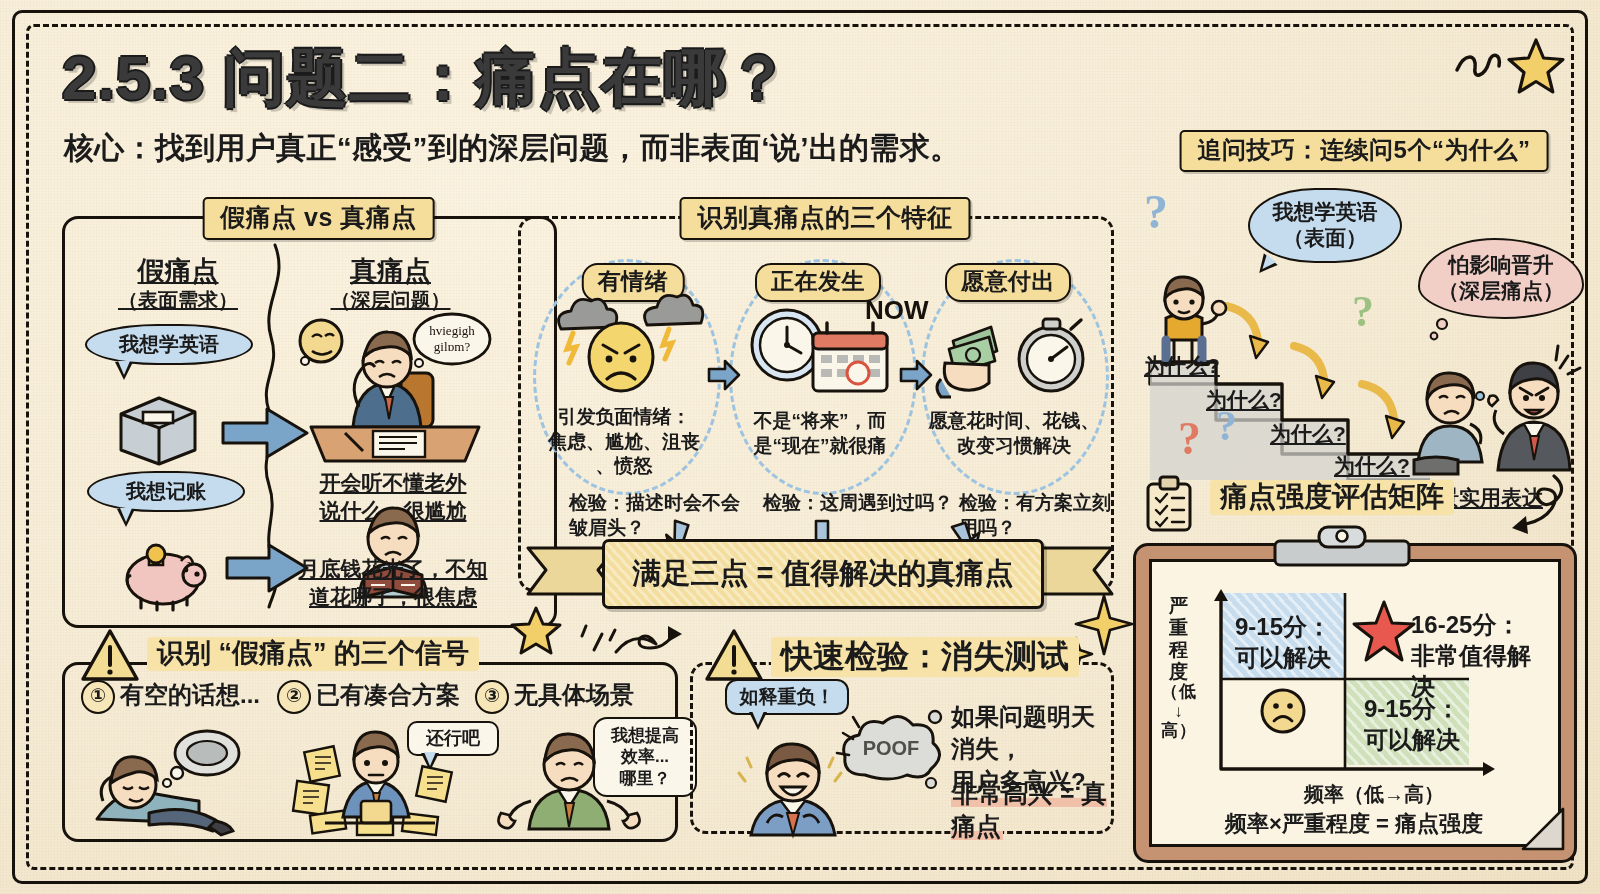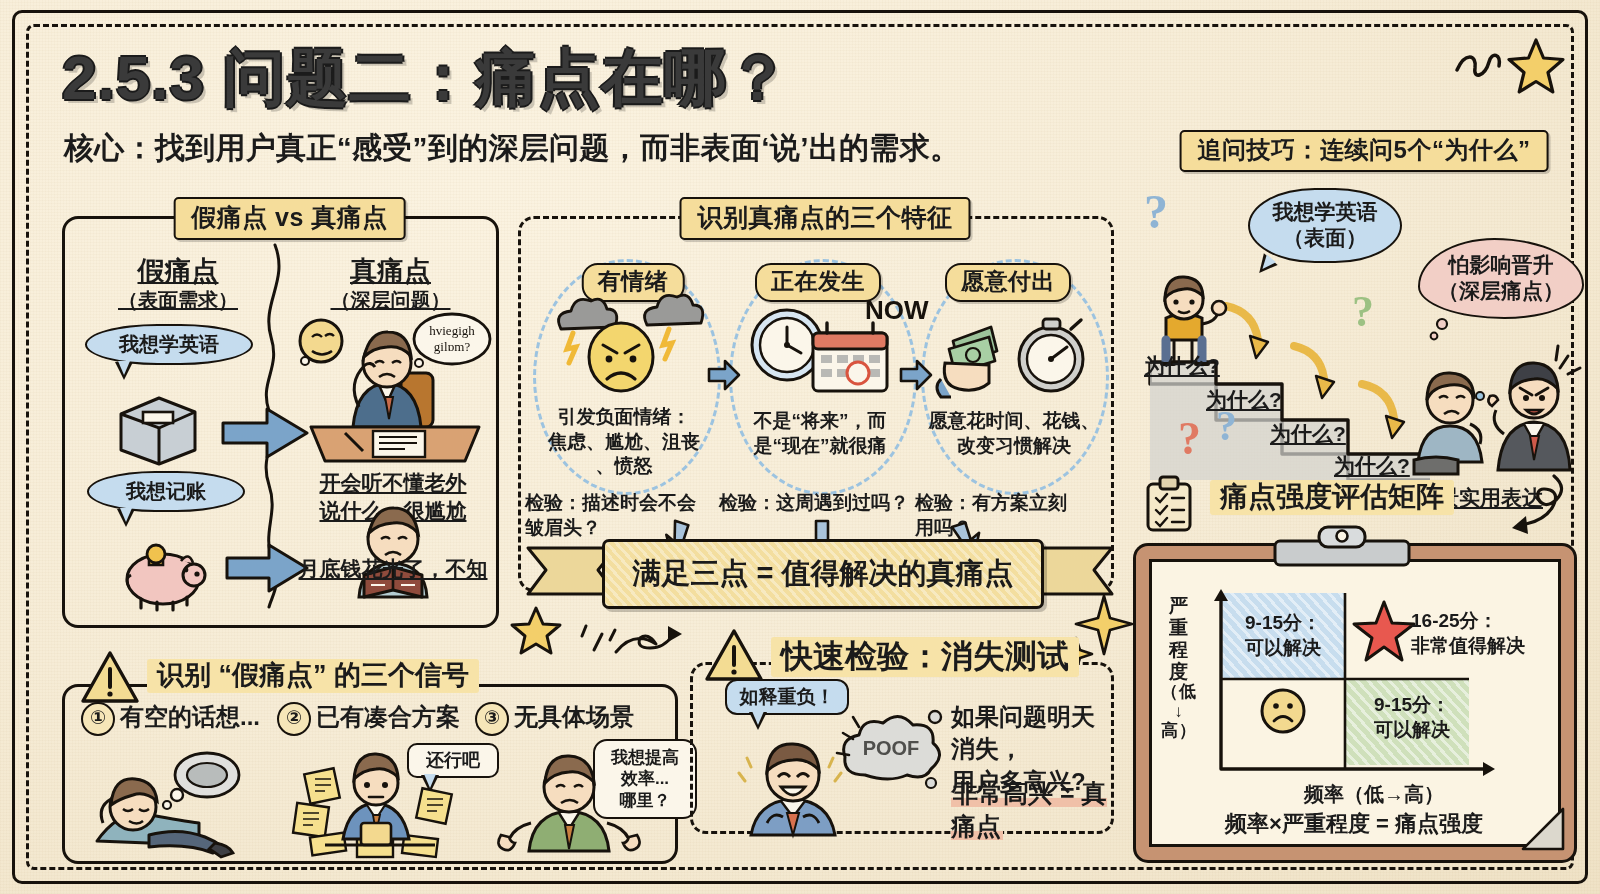--- a/index.html
+++ b/index.html
@@ -79,21 +79,21 @@
     border-top:14px solid #c5dcee;
   }
 
   .arrowR{position:absolute;}
   .sketchline{stroke:#17120c;fill:none;stroke-linecap:round;stroke-linejoin:round;}
 
   .oval{
     position:absolute;border:3px dashed #9cc3e0;border-radius:50%;
   }
   .caption{position:absolute;font-size:19px;font-weight:bold;text-align:center;line-height:1.3;}
-  .check{position:absolute;font-size:19px;font-weight:bold;line-height:1.3;}
+  .check{position:absolute;font-size:19px;font-weight:bold;line-height:1.3;margin-left:44px;}
 
   .ribbon{
     position:absolute;background:#f3de9f;border:3px solid #17120c;border-radius:7px;
     font-size:29px;font-weight:bold;text-align:center;padding:12px 20px;
     box-shadow:3px 3px 0 rgba(0,0,0,.2);
     background-image:repeating-linear-gradient(48deg, rgba(255,255,255,.35) 0 3px, rgba(0,0,0,0) 3px 7px);
   }
 
   .numcirc{
     display:inline-block;width:30px;height:30px;border:2.5px solid #17120c;
@@ -102,21 +102,21 @@
   }
 
   
   .clipboard{
     position:absolute;border:13px solid #c69372;border-radius:12px;
     background:#fbf4e3;box-shadow:inset 0 0 0 3px #17120c, 0 0 0 3px #17120c;
   }
   .quad{position:absolute;box-sizing:border-box;}
   .qblue{background:#c7ddee;background-image:repeating-linear-gradient(48deg, rgba(255,255,255,.5) 0 3px, rgba(0,0,0,0) 3px 8px);}
   .qgreen{background:#cfe0bb;background-image:repeating-linear-gradient(48deg, rgba(255,255,255,.5) 0 3px, rgba(0,0,0,0) 3px 8px);}
-  .qtext{position:absolute;font-size:19px;font-weight:bold;line-height:1.3;text-align:center;}
+  .qtext{position:absolute;font-size:24px;font-weight:bold;line-height:1.3;text-align:center;}
   .underline-hl{
     background:linear-gradient(to top, #f0c0a8 0 9px, rgba(0,0,0,0) 9px);
     padding:0 2px;
   }
   .hl-band{background:#f7e3a8;padding:1px 10px 3px;border-radius:3px;}
   svg{overflow:visible;}
 </style>
 </head>
 <body>
 
@@ -128,21 +128,21 @@
   <h1 class="title">2.5.3 问题二：痛点在哪？</h1>
   <div class="subtitle">核心：找到用户真正“感受”到的深层问题，而非表面‘说’出的需求。</div>
 
   <svg style="position:absolute;left:1455px;top:42px;" width="120" height="60">
     <path class="sketchline" stroke-width="3.5" d="M2,28 C10,10 22,12 20,26 C18,38 30,34 34,20 C37,9 46,12 44,24"></path>
   </svg>
   <svg style="position:absolute;left:1505px;top:36px;" width="62" height="62">
     <path d="M31,4 L38.5,22 L58,23.5 L43,36.5 L47.8,56 L31,45.5 L14.2,56 L19,36.5 L4,23.5 L23.5,22 Z" fill="#f3cf6a" stroke="#17120c" stroke-width="3.2" stroke-linejoin="round"></path>
   </svg>
 
-  <div class="panel solid" style="left:62px;top:216px;width:437px;height:412px;">
+  <div class="panel solid" style="left:62px;top:216px;width:495px;height:412px;">
     <div class="chip">假痛点 vs 真痛点</div>
 
     <div class="lbl ctr" style="left:18px;top:34px;width:190px;font-size:27px;">假痛点</div>
     <div class="lbl ctr" style="left:18px;top:68px;width:190px;font-size:20px;">（表面需求）</div>
 
     <div class="lbl ctr" style="left:228px;top:34px;width:195px;font-size:27px;">真痛点</div>
     <div class="lbl ctr" style="left:228px;top:68px;width:195px;font-size:20px;">（深层问题）</div>
 
     <svg style="position:absolute;left:190px;top:22px;" width="40" height="370">
       <path class="sketchline" stroke-width="3" d="M20,4 C34,40 6,62 16,96 C26,128 4,140 14,170 C24,200 4,214 14,244 C24,274 6,290 18,322 C26,344 18,352 14,366"></path>
@@ -227,20 +227,21 @@
       <path d="M36,36 q6,-26 25,-25 q20,0 24,25 q-11,-12 -25,-10 q-15,1 -24,10 Z" fill="#8a6a4e" stroke="#17120c" stroke-width="3"></path>
       <path d="M48,42 q5,-4 9,0 M65,42 q5,-4 9,0" stroke="#17120c" stroke-width="2.4" fill="none"></path>
       <path d="M52,58 q8,-6 16,0" stroke="#17120c" stroke-width="2.6" fill="none"></path>
       <path d="M31,78 L60,70 L89,78 L89,100 L60,93 L31,100 Z" fill="#8f4b3c" stroke="#17120c" stroke-width="3" stroke-linejoin="round"></path>
       <path d="M60,70 L60,93" stroke="#17120c" stroke-width="2.6"></path>
       <path d="M38,82 h14 M38,88 h14 M68,82 h14 M68,88 h14" stroke="#fbf6ea" stroke-width="2"></path>
     </svg>
 
     <div class="lbl ctr" style="left:222px;top:336px;width:212px;font-size:21px;line-height:1.35;">
       <div>月底钱花光了，不知</div>
+      <div>道花哪了，很焦虑</div>
     </div>
   </div>
 
   <div class="panel dashed" style="left:518px;top:216px;width:596px;height:376px;">
     <div class="chip">识别真痛点的三个特征</div>
 
     <div class="oval" style="left:12px;top:40px;width:182px;height:230px;"></div>
     <div class="chip plain" style="left:103px;top:44px;font-size:23px;padding:2px 14px 4px;border-radius:16px;">有情绪</div>
     <svg style="position:absolute;left:30px;top:80px;" width="150" height="96">
       <path d="M10,30 q-8,-16 10,-18 q4,-16 20,-10 q12,-6 16,8 q14,0 8,18 Z" fill="#9a9a98" stroke="#17120c" stroke-width="2.8" stroke-linejoin="round"></path>
@@ -346,21 +347,21 @@
     <path class="sketchline" stroke-width="3" d="M82,36 l4,-10 M94,50 l8,-16 M110,40 l5,-10"></path>
     <path class="sketchline" stroke-width="3" d="M116,52 q18,-22 40,-8 q-8,-12 -16,-6 q-4,10 10,10 q14,0 22,-12"></path>
     <path d="M168,26 l14,8 l-14,8 Z" fill="#17120c"></path>
   </svg>
 
   <svg style="position:absolute;left:1058px;top:588px;" width="90" height="82">
     <path d="M46,8 L52,30 L74,36 L52,42 L46,66 L40,42 L18,36 L40,30 Z" fill="#f3cf6a" stroke="#17120c" stroke-width="2.8" stroke-linejoin="round"></path>
     <path d="M18,50 L22,62 L34,66 L22,70 L18,82 L14,70 L2,66 L14,62 Z" fill="#f3cf6a" stroke="#17120c" stroke-width="2.6" stroke-linejoin="round"></path>
   </svg>
 
-  <div class="panel solid" style="left:62px;top:684px;width:616px;height:180px;">
+  <div class="panel solid" style="left:62px;top:662px;width:616px;height:180px;">
     <svg style="position:absolute;left:14px;top:-38px;" width="62" height="58">
       <path d="M31,4 L58,52 L4,52 Z" fill="#f3dc93" stroke="#17120c" stroke-width="3.4" stroke-linejoin="round"></path>
       <path d="M31,20 L31,38" stroke="#17120c" stroke-width="4" stroke-linecap="round"></path>
       <circle cx="31" cy="45" r="2.6" fill="#17120c"></circle>
     </svg>
     <div style="position:absolute;left:82px;top:-30px;font-size:27px;font-weight:bold;white-space:nowrap;">
       <span class="hl-band">识别 “假痛点” 的三个信号</span>
     </div>
 
     <div style="position:absolute;left:16px;top:14px;font-size:24px;font-weight:bold;white-space:nowrap;">

